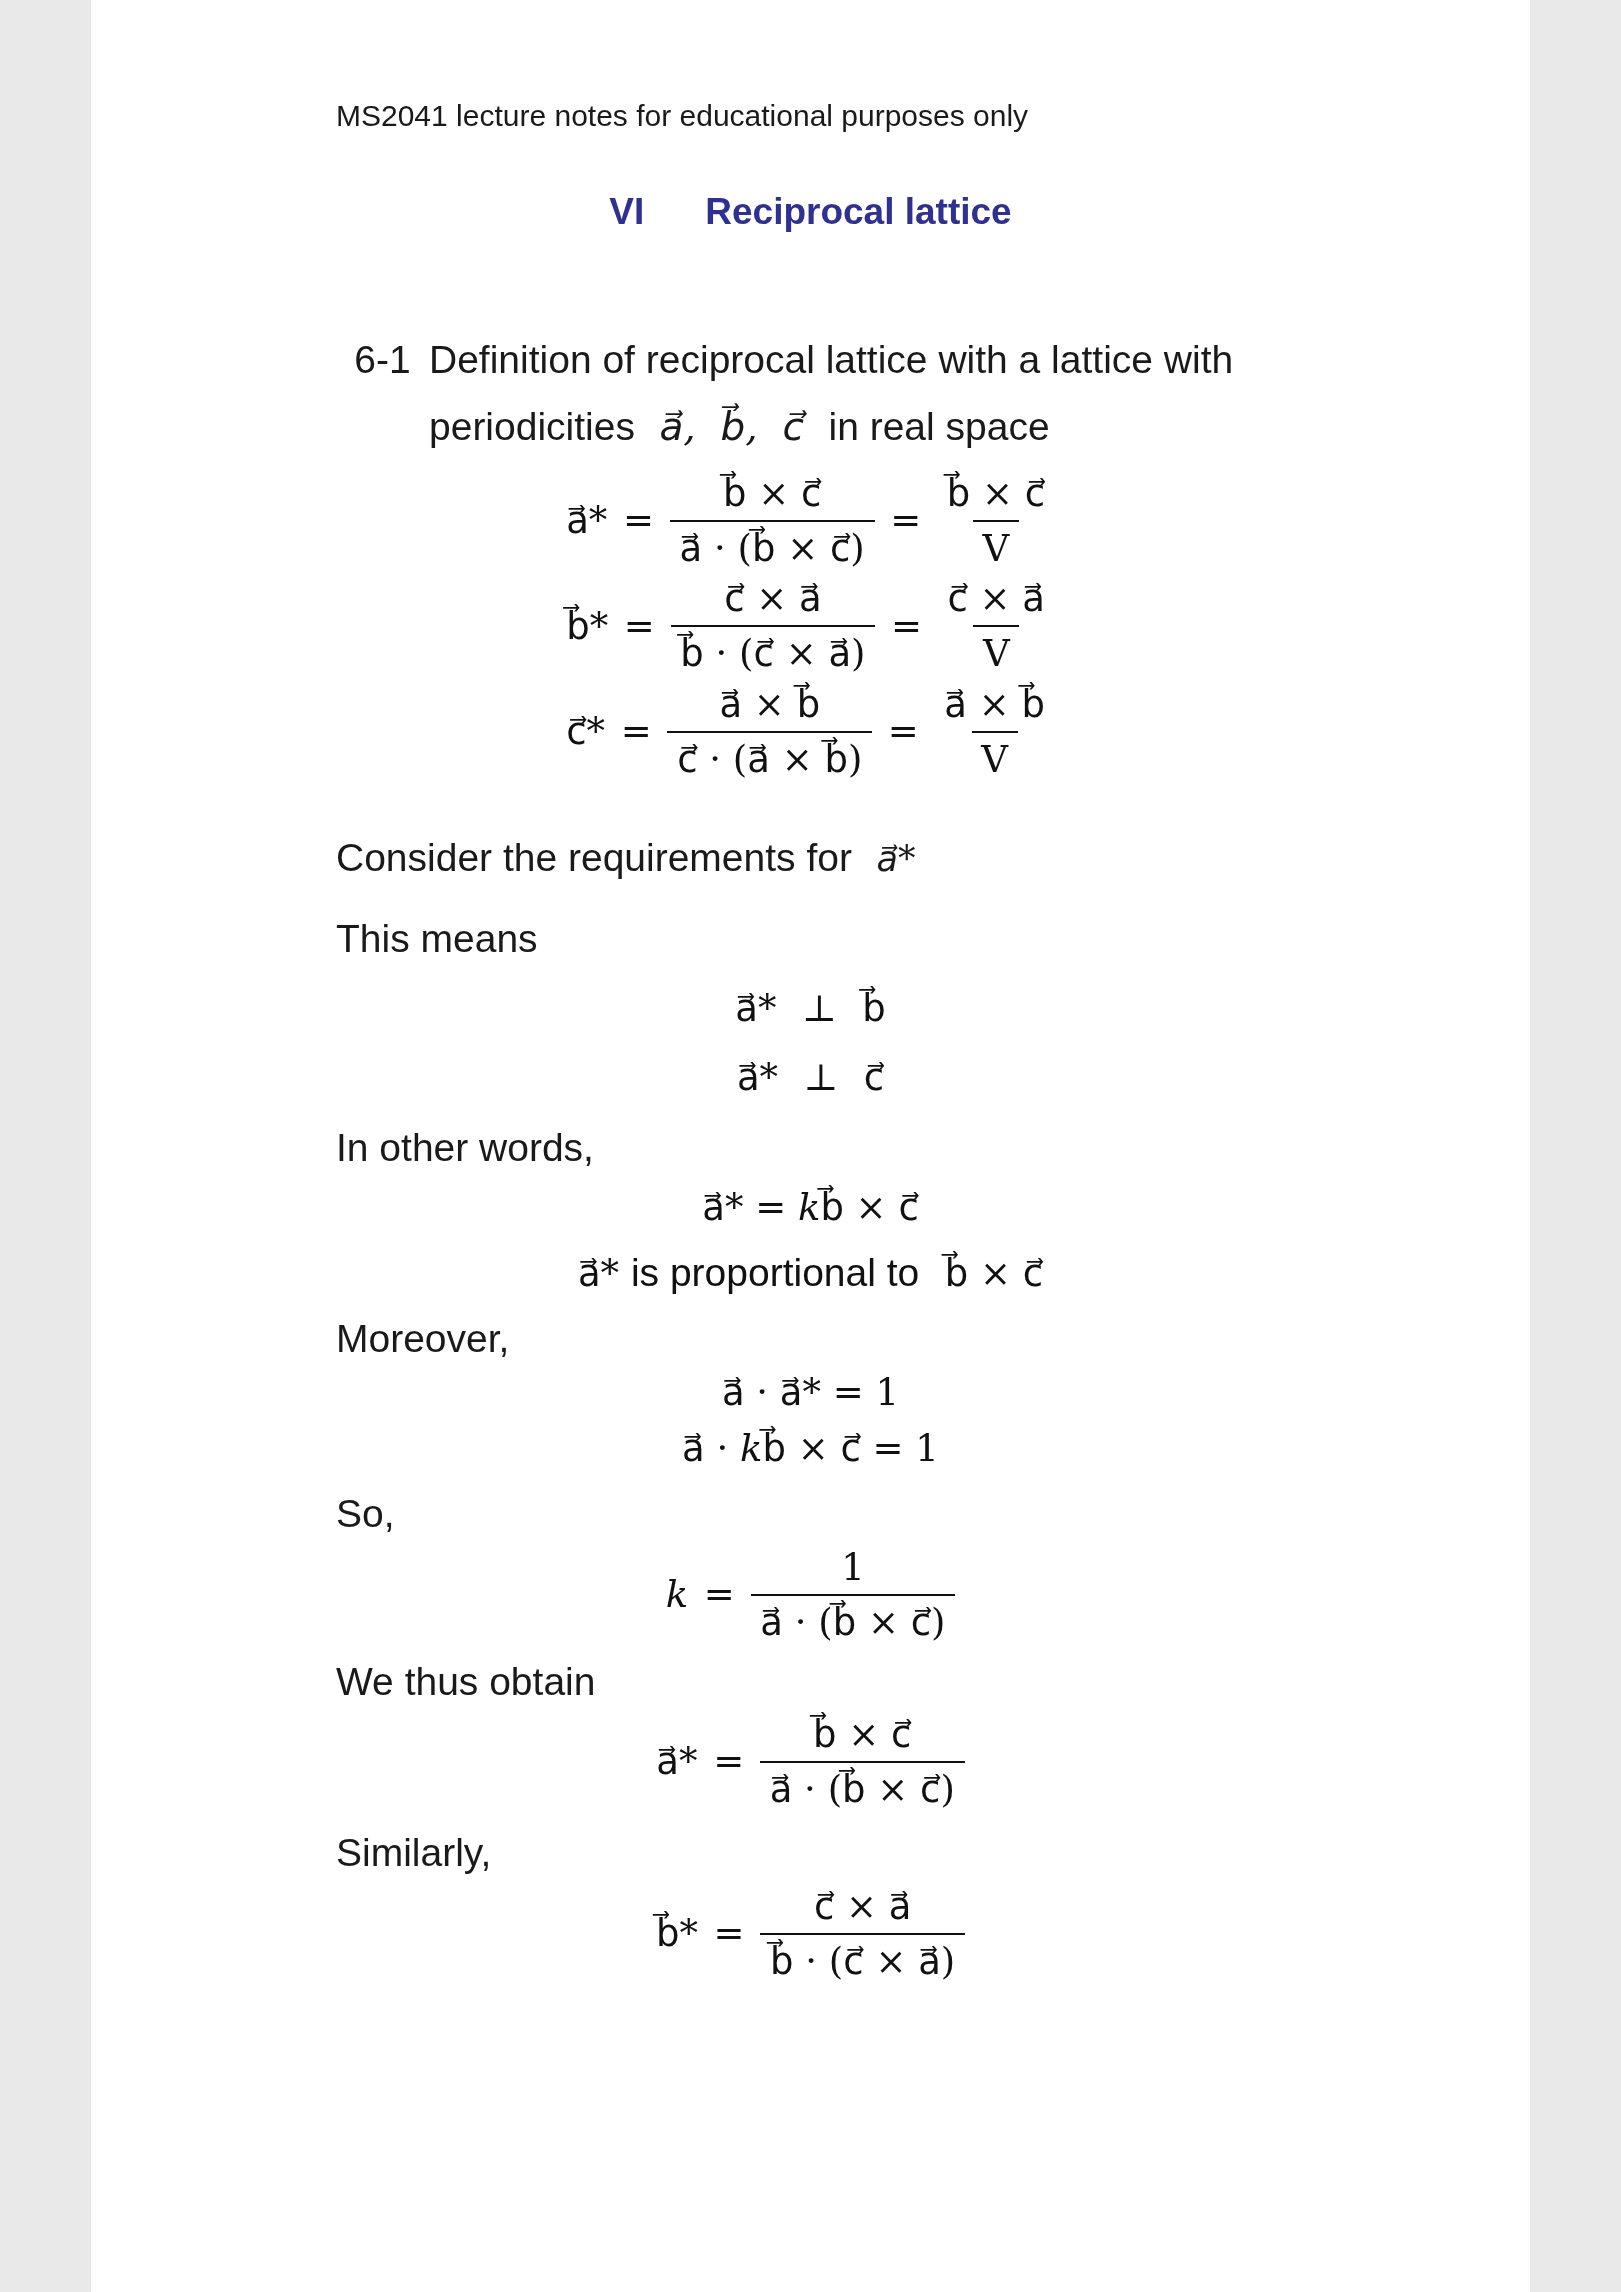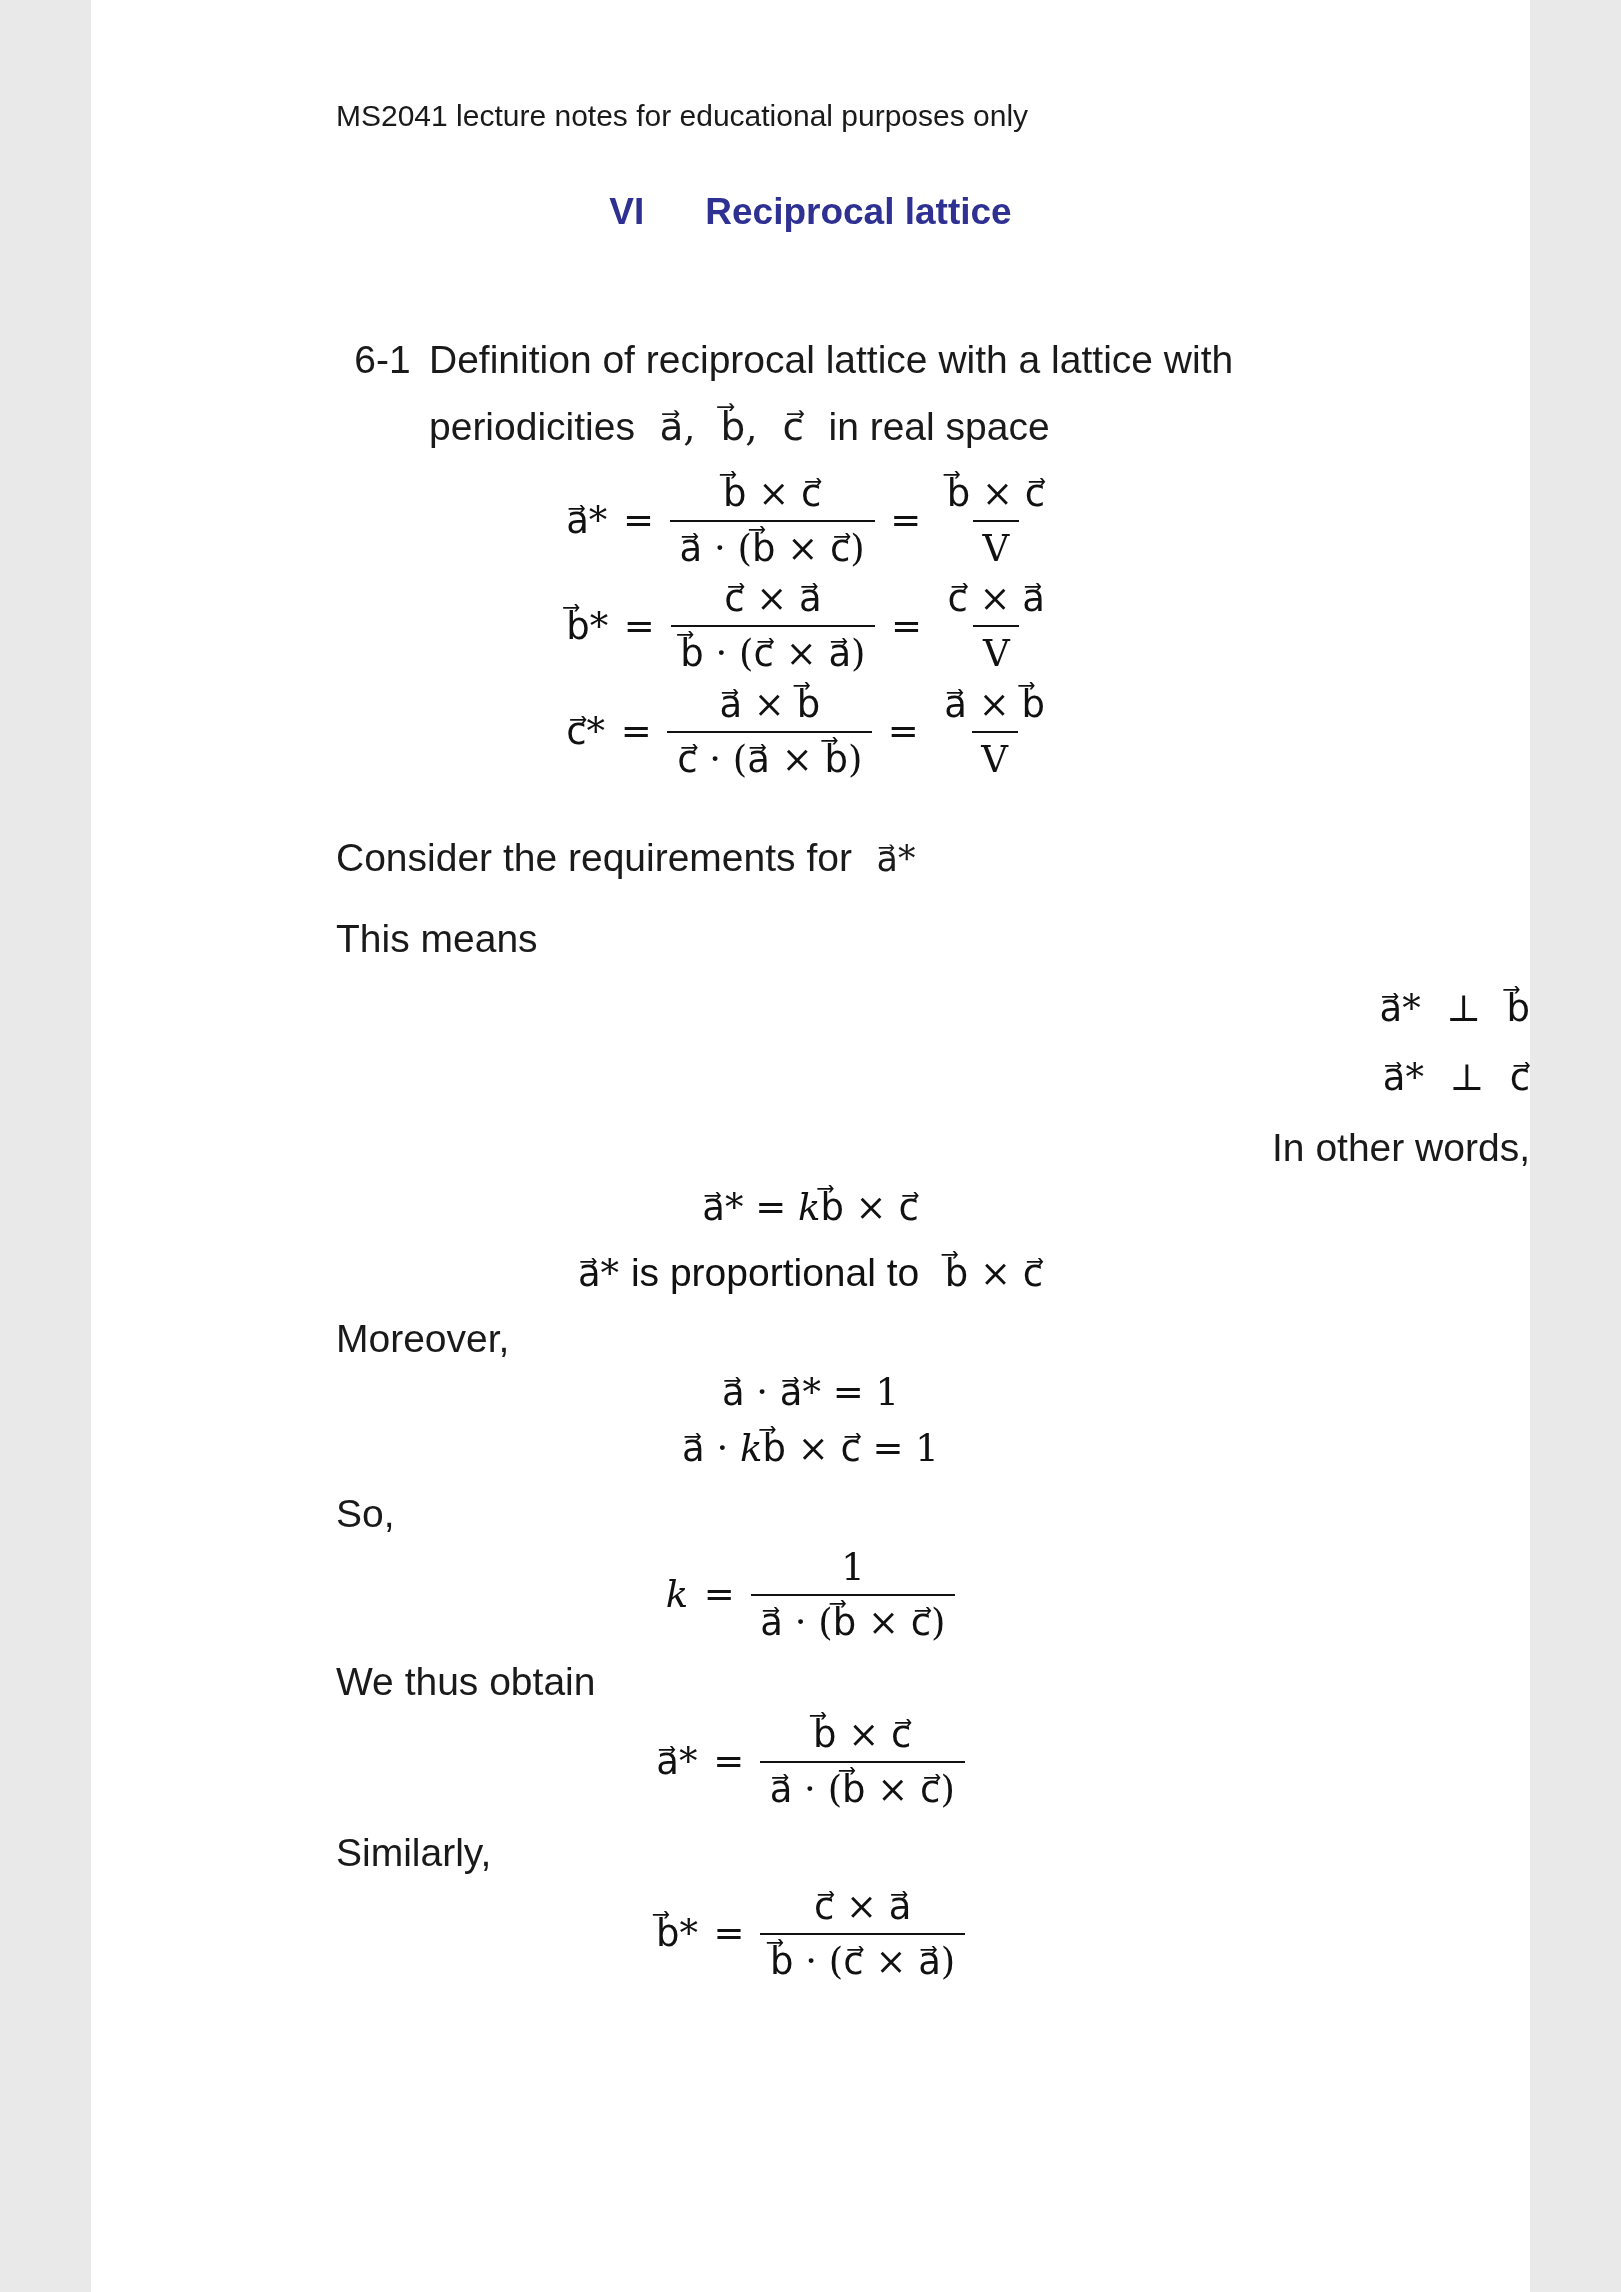--- a/index.html
+++ b/index.html
@@ -31,20 +31,21 @@
     margin-top:93px;
     margin-left:245px;
     margin-right:216px;
     display:flex;
     font-size:39px;
     line-height:67px;
   }
   .sec-num{width:93px;flex:0 0 93px;text-align:center;}
   .math{
     font-family:"DejaVu Serif","DejaVu Sans",serif;
+    font-style:italic;
   }
   .eq-row{
     display:flex;
     justify-content:center;
     align-items:center;
     gap:15.7px;
     font-family:"DejaVu Serif","DejaVu Sans",serif;
     font-size:37px;
     color:#111;
     margin-top:7.8px;
@@ -64,21 +65,21 @@
   .math-line{
     text-align:center;
     font-family:"DejaVu Serif","DejaVu Sans",serif;
     font-size:37px;
     color:#111;
     line-height:1.2;
   }
   .it{font-style:italic;}
   .mt55{margin-top:54px;}
   .mt35{margin-top:34px;}
-  .mt25{margin-top:24.5px;text-align:right;}
+  .mt25{margin-top:24.5px;}
   .mt20{margin-top:19.6px;}
   .mt18{margin-top:17.6px;}
   .mt15{margin-top:14.7px;}
   .mt12{margin-top:11.8px;}
   .mt10{margin-top:8px;}
   .eq-first{margin-top:11.8px;}
   .inline-gap{display:inline-block;width:13.7px;}
 </style>
 </head>
 <body>

